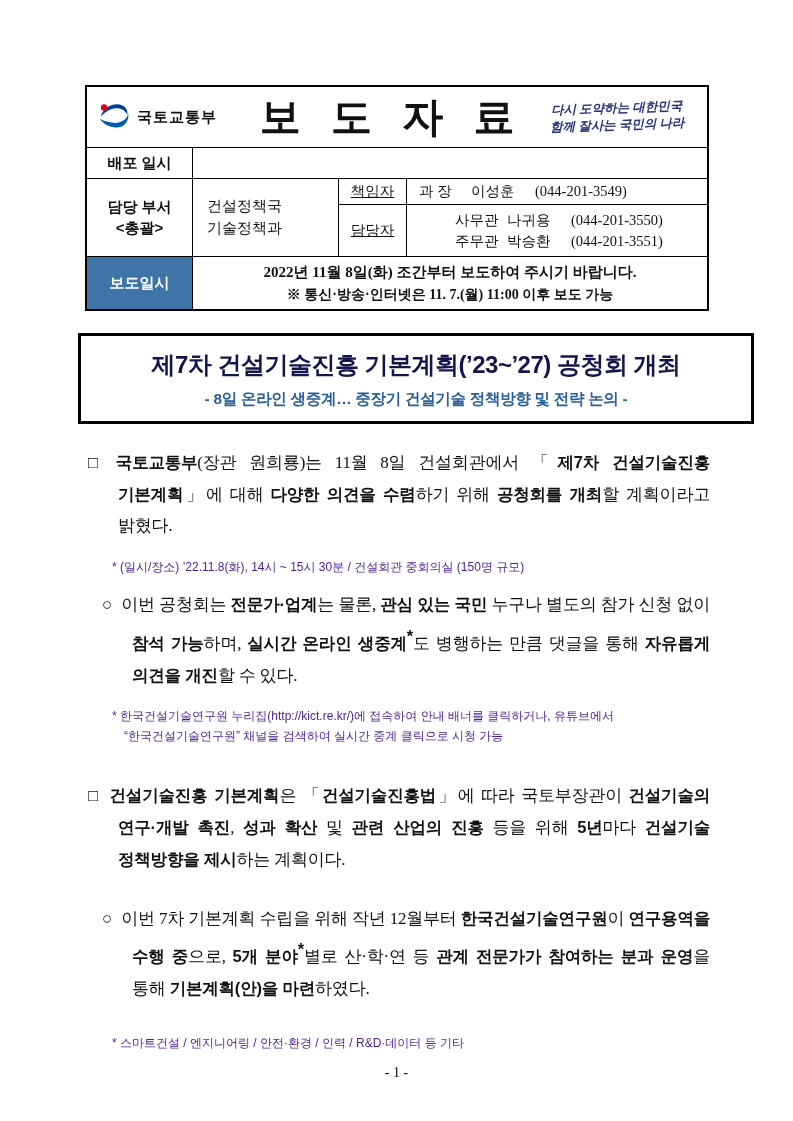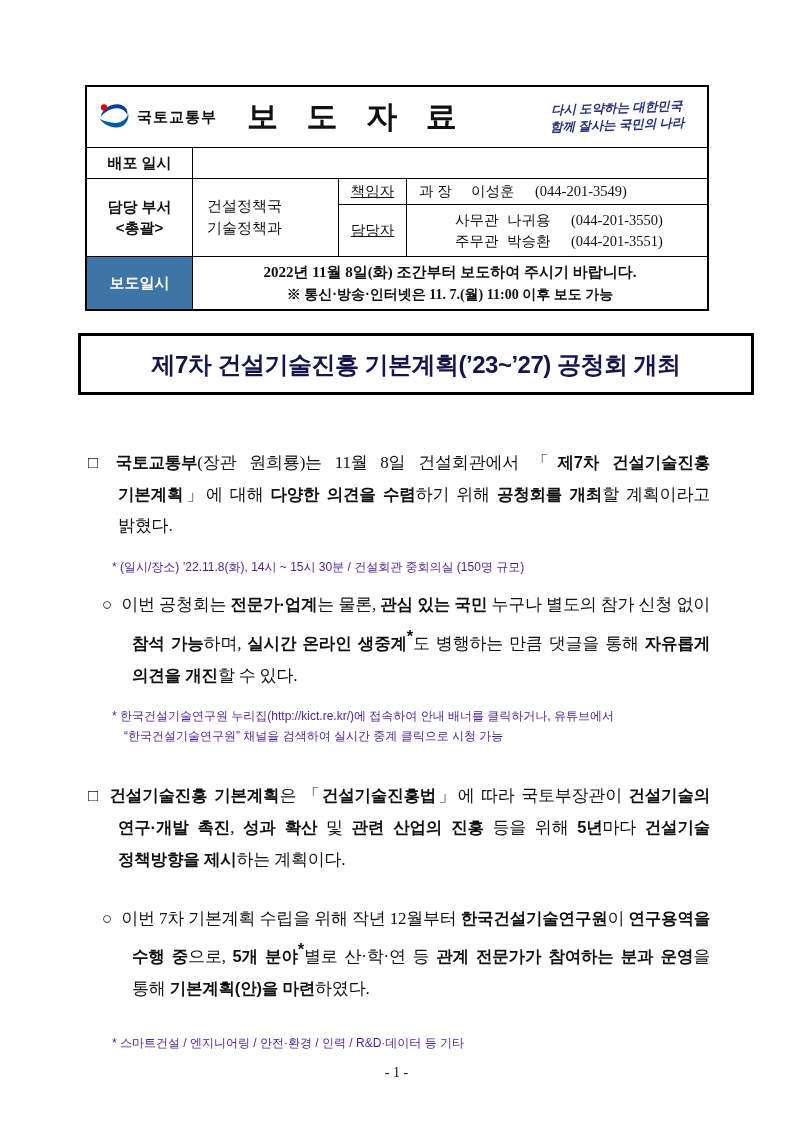--- a/index.html
+++ b/index.html
@@ -5,21 +5,21 @@
   * { margin:0; padding:0; box-sizing:border-box; }
   html,body { background:#e9e9e9; }
   body { font-family:"Liberation Serif","DejaVu Serif",serif; color:#111; }
   .page { position:relative; width:793px; height:1121px; background:#fff; margin:0 auto; overflow:hidden; }
 
   
   .info-table { position:absolute; left:85px; top:85px; width:624px; border:2px solid #000; background:#fff; }
   .banner-row { display:flex; align-items:center; height:60px; padding:0 10px; }
   .logo-group { display:flex; align-items:center; gap:6px; width:150px; }
   .ministry-name { font-family:"Liberation Sans","DejaVu Sans",sans-serif; font-weight:bold; font-size:15px; letter-spacing:1px; white-space:nowrap; }
-  .doc-type { flex:1; text-align:left; font-family:Liberation Sans, sans-serif; font-weight:900; font-size:31px; letter-spacing:10px; white-space:nowrap; }
+  .doc-type { flex:1; text-align:center; font-family:Liberation Serif, serif; font-weight:900; font-size:41px; letter-spacing:10px; white-space:nowrap; }
   .slogan { width:160px; text-align:center; font-style:italic; font-weight:bold; color:var(--slogan_color,#26327e); font-size:12.5px; line-height:1.35; transform:rotate(-2deg); }
   .row { display:flex; border-top:1px solid #000; }
   .label-cell { width:106px; border-right:1px solid #000; display:flex; flex-direction:column; align-items:center; justify-content:center; font-family:"Liberation Sans","DejaVu Sans",sans-serif; font-weight:bold; font-size:15px; line-height:1.35; padding:3px 0; }
   .release-row { height:31px; }
   .value-cell { flex:1; display:flex; align-items:center; justify-content:center; font-size:15px; }
   .dept-row { height:78px; }
   .dept-cell { width:146px; border-right:1px solid #000; display:flex; flex-direction:column; justify-content:center; gap:3px; padding:4px 14px; font-size:15px; line-height:1.3; }
   .contact-block { flex:1; display:flex; flex-direction:column; }
   .contact-top { display:flex; height:26px; border-bottom:1px solid #000; }
   .contact-bottom { display:flex; flex:1;gap:36px; }
@@ -128,20 +128,21 @@
       <div class="press-value">
         <div class="press-line1">2022년 11월 8일(화) 조간부터 보도하여 주시기 바랍니다.</div>
         <div class="press-line2">※ 통신·방송·인터넷은 11. 7.(월) 11:00 이후 보도 가능</div>
       </div>
     </div>
 
   </div>
 
   <div class="headline-box">
     <div class="headline-main">제7차 건설기술진흥 기본계획(’23~’27) 공청회 개최</div>
+    <div class="headline-sub">- 8일 온라인 생중계… 중장기 건설기술 정책방향 및 전략 논의 -</div>
   </div>
 
   <div class="doc-body">
 
     <p class="para lvl1"><span class="bullet">□</span><span class="rich"><span class="b">국토교통부</span><span>(장관 원희룡)는 11월 8일 건설회관에서 「</span><span class="b">제7차 건설기술진흥 기본계획</span><span>」에 대해 </span><span class="b">다양한 의견을 수렴</span><span>하기 위해 </span><span class="b">공청회를 개최</span><span>할 계획이라고 밝혔다.</span></span></p>
 
     <p class="note mt-note1">* (일시/장소) ’22.11.8(화), 14시 ~ 15시 30분 / 건설회관 중회의실 (150명 규모)</p>
 
     <p class="para lvl2 mt-p2"><span class="bullet">○</span><span class="rich"><span>이번 공청회는 </span><span class="b">전문가·업계</span><span>는 물론, </span><span class="b">관심 있는 국민</span><span> 누구나 별도의 참가 신청 없이 </span><span class="b">참석 가능</span><span>하며, </span><span class="b">실시간 온라인 생중계</span><sup class="b">*</sup><span>도 병행하는 만큼 댓글을 통해 </span><span class="b">자유롭게 의견을 개진</span><span>할 수 있다.</span></span></p>
 

